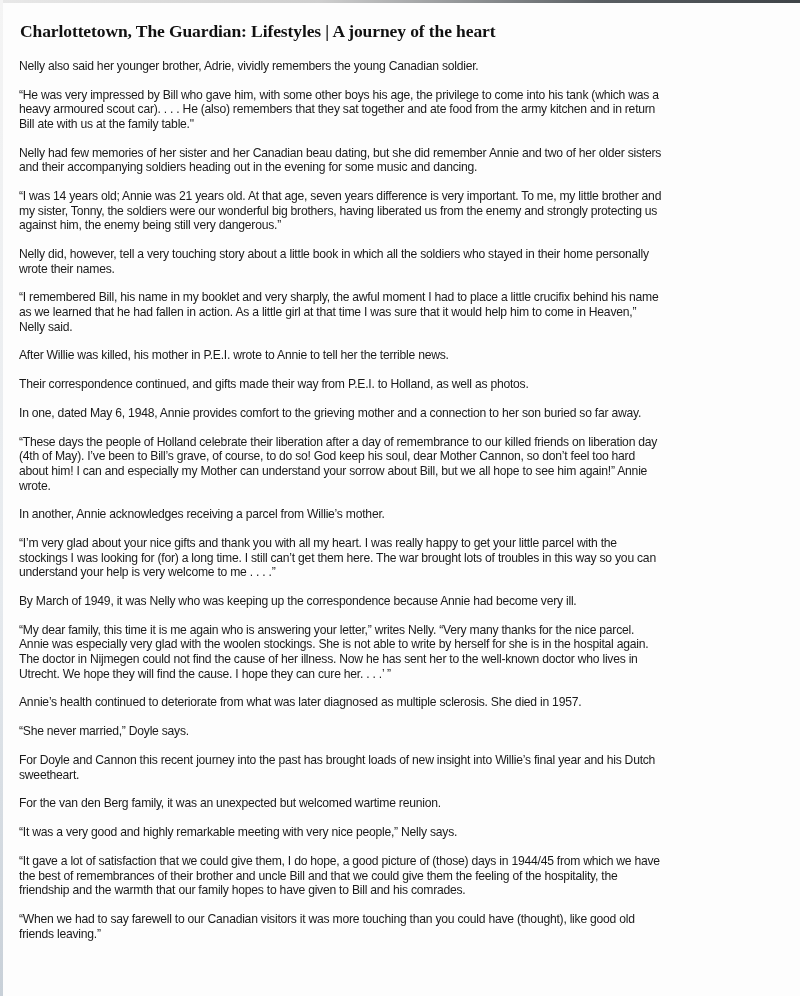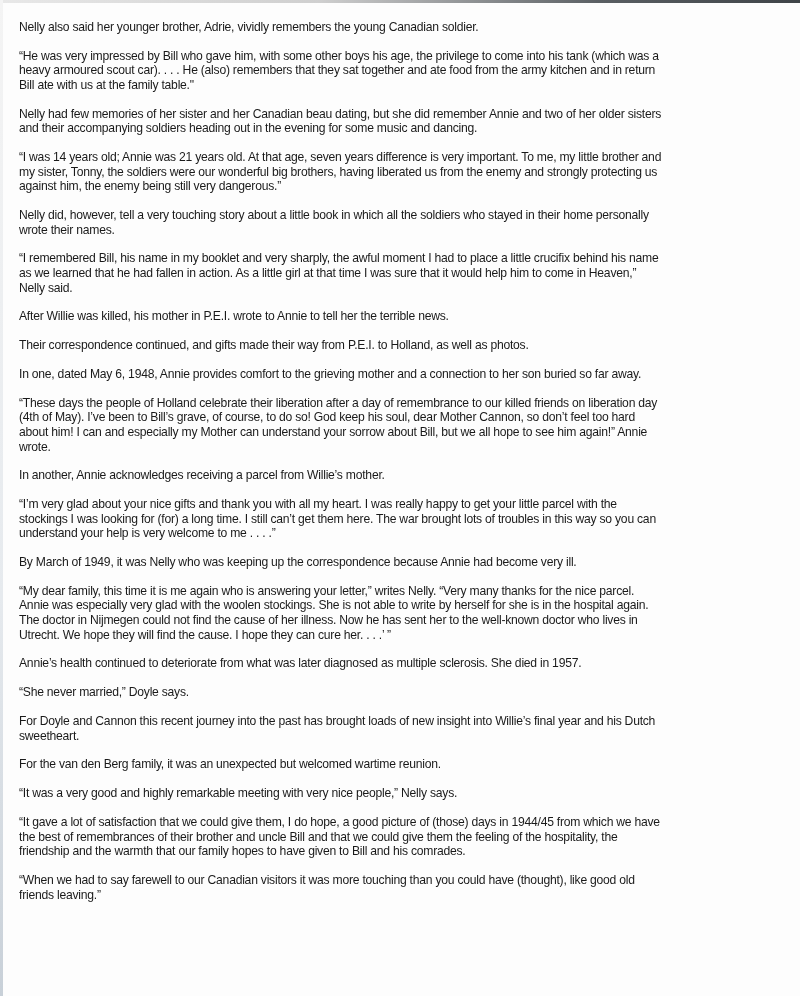--- a/index.html
+++ b/index.html
@@ -56,20 +56,21 @@
       white-space: pre-line;
     }
   </style>
 </head>
 <body>
 
 <div class="scan-top-edge"></div>
 <div class="scan-left-edge"></div>
 
 <div class="page">
+  <h1 class="headline">Charlottetown, The Guardian: Lifestyles | A journey of the heart</h1>
 
   <div class="article">
     <p class="para">Nelly also said her younger brother, Adrie, vividly remembers the young Canadian soldier.</p>
     <p class="para">“He was very impressed by Bill who gave him, with some other boys his age, the privilege to come into his tank (which was a
 heavy armoured scout car). . . . He (also) remembers that they sat together and ate food from the army kitchen and in return
 Bill ate with us at the family table."</p>
     <p class="para">Nelly had few memories of her sister and her Canadian beau dating, but she did remember Annie and two of her older sisters
 and their accompanying soldiers heading out in the evening for some music and dancing.</p>
     <p class="para">“I was 14 years old; Annie was 21 years old. At that age, seven years difference is very important. To me, my little brother and
 my sister, Tonny, the soldiers were our wonderful big brothers, having liberated us from the enemy and strongly protecting us

